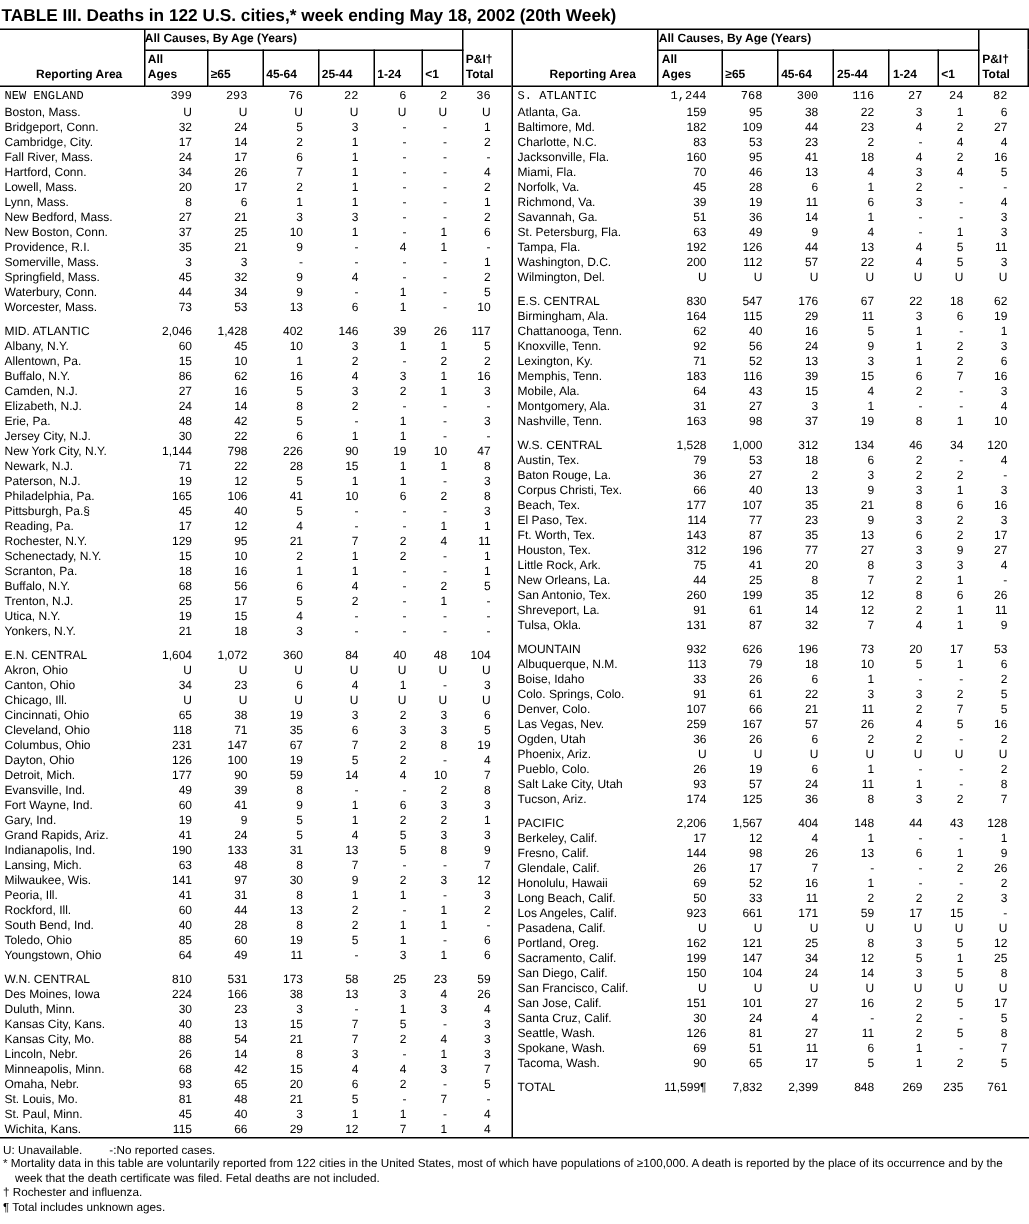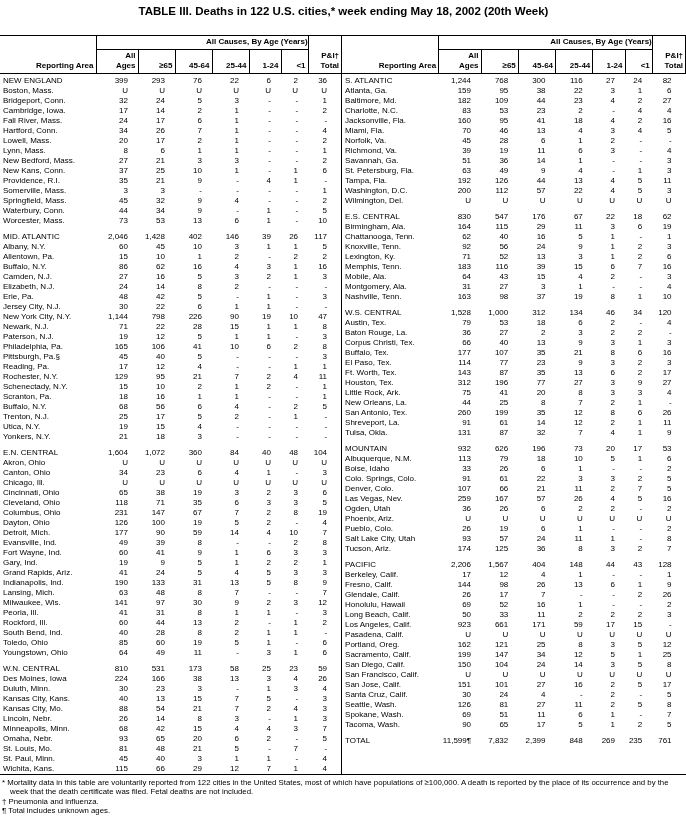--- a/index.html
+++ b/index.html
@@ -4,21 +4,21 @@
 <style>
   * { box-sizing: border-box; }
   html, body { margin: 0; padding: 0; background: #fff; }
   .page {
     width: 686px; height: 816px; background: #fff; color: #000;
     font-family: "Liberation Sans", sans-serif; overflow: hidden;
     padding: 3px 0 0 0; position: relative;
   }
   .title {
     font-size: 11.5px; font-weight: bold; letter-spacing: 0px;
-    margin: 2px 0 18px 1px; white-space: nowrap; text-align: center;
+    margin: 2px 0 2px 1px; white-space: nowrap;
   }
   .tablewrap {
     display: flex; align-items: stretch;
     border-top: 1.5px solid #000; border-bottom: 1px solid #000;
     width: 686px;
   }
   .half { }
   .half.left { border-right: 1px solid #000; }
   table { border-collapse: collapse; table-layout: fixed; }
   .half.left table  { width: 341px; }
@@ -26,36 +26,36 @@
   col.c-area { width: 96px; }
   col.c-all  { width: 42px; }
   col.c-65   { width: 37px; }
   col.c-4564 { width: 37px; }
   col.c-2544 { width: 37px; }
   col.c-124  { width: 32px; }
   col.c-lt1  { width: 27px; }
   col.c-pni  { width: 33px; }
   th {
     font-size: 8px; font-weight: bold; padding: 1px 2px 2px 2px;
-    vertical-align: bottom; text-align: right; line-height: 10px;
+    vertical-align: bottom; text-align: left; line-height: 10px;
   }
-  .th-area { text-align: right; padding-left: 12px; border-right: 1px solid #000; border-bottom: 1px solid #000; }
+  .th-area { text-align: center; padding-left: 12px; border-right: 1px solid #000; border-bottom: 1px solid #000; }
   .th-group { border-bottom: 1px solid #000; border-right: 1px solid #000; height: 13px; vertical-align: middle; padding: 1px 0; }
   .th-col { border-right: 1px solid #000; border-bottom: 1px solid #000; white-space: pre-line; }
   .th-pni { border-bottom: 1px solid #000; white-space: pre-line; }
   .half.right .th-pni { border-right: 1px solid #000; }
   td {
     font-size: 8px; line-height: 10px; height: 10px; padding: 0;
     white-space: nowrap; overflow: hidden;
   }
   td.area { text-align: left; padding-left: 3px; }
   td.num  { text-align: right; padding-right: 10px; }
   td.num.last { padding-right: 14px; }
   tr.spacer td { height: 6px; }
-  tbody tr.first-row td { padding-top: 2px; height: 12px; }
+  tbody tr.first-row td { padding-top: 2px; height: 12px; font-family: Liberation Mono, monospace; }
   .footnotes { margin: 3px 2px 0 2px; font-size: 7.8px; line-height: 9.6px; }
   .legend span.gap { display: inline-block; width: 18px; }
   .fnote { padding-left: 8px; text-indent: -8px; }
 </style>
 </head>
 <body>
 
 <div class="page">
   <div class="title">TABLE III. Deaths in 122 U.S. cities,* week ending May 18, 2002 (20th Week)</div>
 
@@ -115,21 +115,21 @@
               <td class="area">Bridgeport, Conn.</td>
               <td class="num">32</td>
               <td class="num">24</td>
               <td class="num">5</td>
               <td class="num">3</td>
               <td class="num">-</td>
               <td class="num">-</td>
               <td class="num last">1</td>
             </tr>
             <tr>
-              <td class="area">Cambridge, Iowa.</td>
+              <td class="area">Cambridge, City.</td>
               <td class="num">17</td>
               <td class="num">14</td>
               <td class="num">2</td>
               <td class="num">1</td>
               <td class="num">-</td>
               <td class="num">-</td>
               <td class="num last">2</td>
             </tr>
             <tr>
               <td class="area">Fall River, Mass.</td>
@@ -175,21 +175,21 @@
               <td class="area">New Bedford, Mass.</td>
               <td class="num">27</td>
               <td class="num">21</td>
               <td class="num">3</td>
               <td class="num">3</td>
               <td class="num">-</td>
               <td class="num">-</td>
               <td class="num last">2</td>
             </tr>
             <tr>
-              <td class="area">New Kans, Conn.</td>
+              <td class="area">New Boston, Conn.</td>
               <td class="num">37</td>
               <td class="num">25</td>
               <td class="num">10</td>
               <td class="num">1</td>
               <td class="num">-</td>
               <td class="num">1</td>
               <td class="num last">6</td>
             </tr>
             <tr>
               <td class="area">Providence, R.I.</td>
@@ -1074,21 +1074,21 @@
               <td class="area">Corpus Christi, Tex.</td>
               <td class="num">66</td>
               <td class="num">40</td>
               <td class="num">13</td>
               <td class="num">9</td>
               <td class="num">3</td>
               <td class="num">1</td>
               <td class="num last">3</td>
             </tr>
             <tr>
-              <td class="area">Buffalo, Tex.</td>
+              <td class="area">Beach, Tex.</td>
               <td class="num">177</td>
               <td class="num">107</td>
               <td class="num">35</td>
               <td class="num">21</td>
               <td class="num">8</td>
               <td class="num">6</td>
               <td class="num last">16</td>
             </tr>
             <tr>
               <td class="area">El Paso, Tex.</td>
@@ -1469,17 +1469,20 @@
               <td class="num">235</td>
               <td class="num last">761</td>
             </tr>
           </tbody>
       </table>
     </div>
 
   </div>
 
   <div class="footnotes">
+    <div class="legend">
+      <span>U: Unavailable.</span><span class="gap"></span><span>-:No reported cases.</span>
+    </div>
     <div class="fnote"><span>*</span> <span>Mortality data in this table are voluntarily reported from 122 cities in the United States, most of which have populations of ≥100,000. A death is reported by the place of its occurrence and by the week that the death certificate was filed. Fetal deaths are not included.</span></div>
-    <div class="fnote"><span>†</span> <span>Pneumonia and influenza.</span></div>
+    <div class="fnote"><span>†</span> <span>Rochester and influenza.</span></div>
     <div class="fnote"><span>¶</span> <span>Total includes unknown ages.</span></div>
   </div>
 </div>
 
 </body></html>

